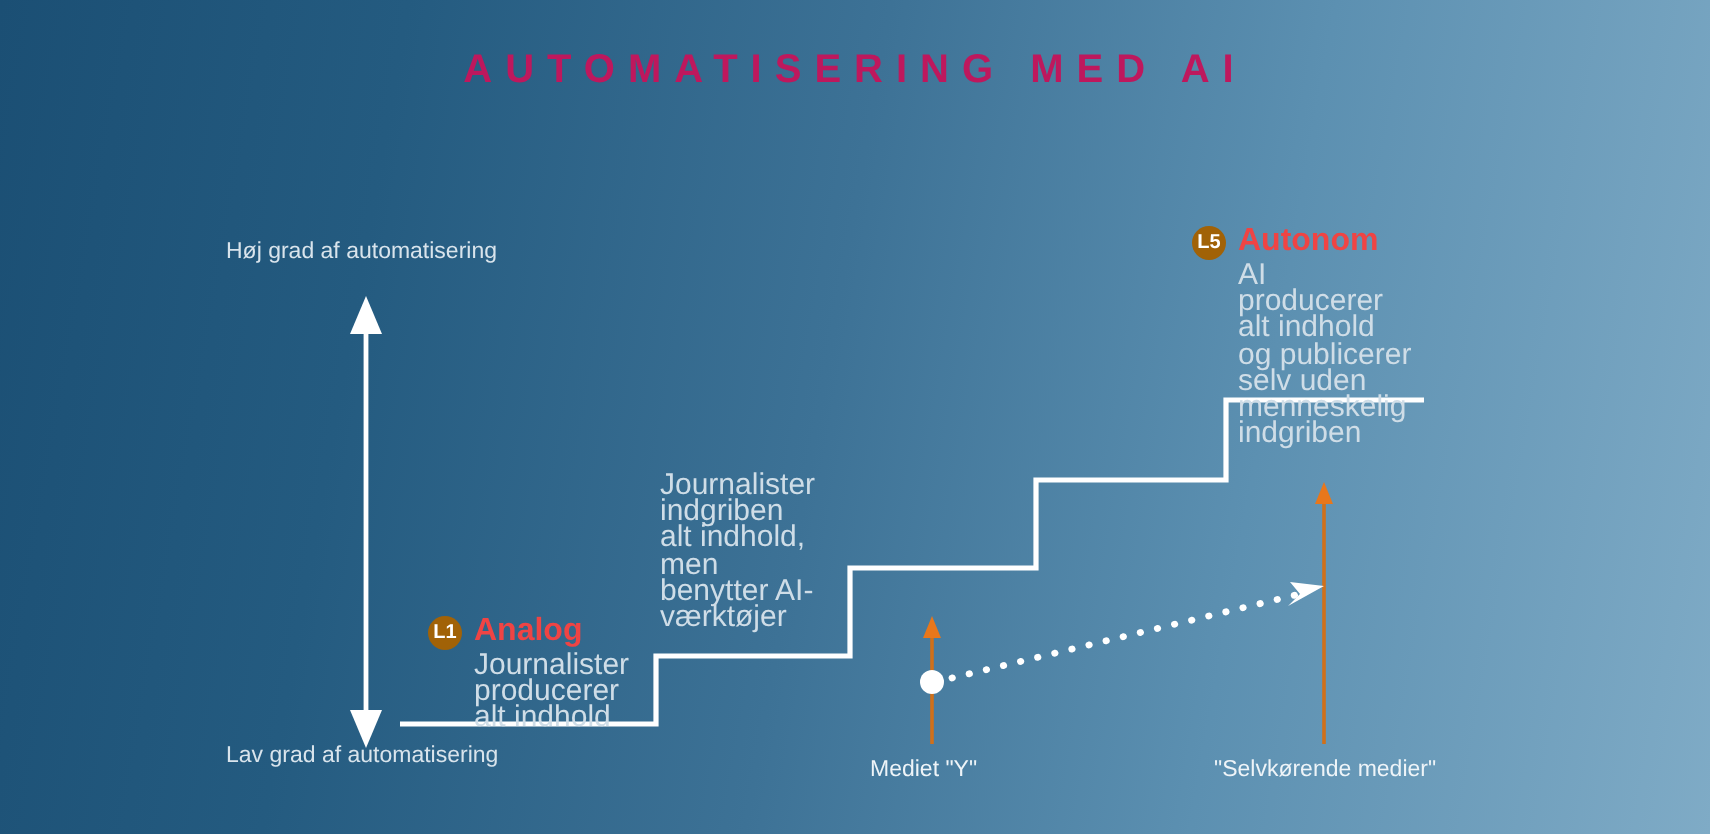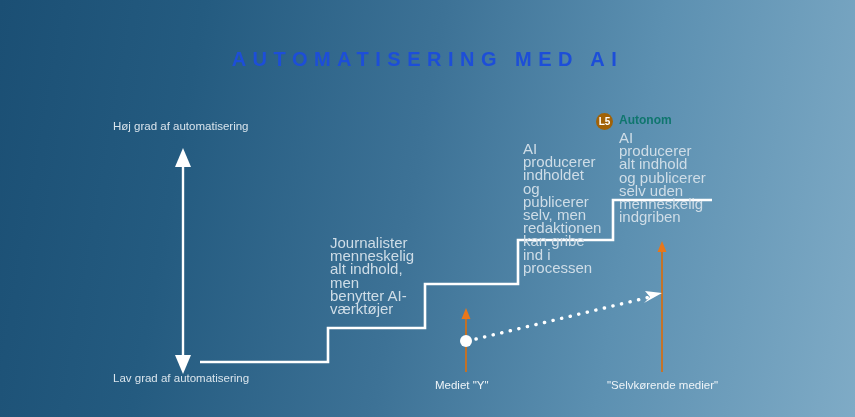--- a/index.html
+++ b/index.html
@@ -9,25 +9,24 @@
     background:linear-gradient(100deg,#1b4f74 0%,#245b80 22%,#3d7296 48%,#5c90b1 72%,#7fabc6 100%);
     position:relative;
     -webkit-font-smoothing:antialiased;
   }
   .canvas{position:absolute;inset:0;}
 
   
   #title{
     position:absolute;left:0;right:0;top:24px;
     text-align:center;
-    color:#1d4ed8;
+    color:#be185d;
     font-size:20px;
     font-weight:bold;
     letter-spacing:6.5px;
-    margin-top:24px;
   }
 
   
   .axis-label{
     position:absolute;
     color:#d9e4ec;
     font-size:11.5px;
     white-space:nowrap;
   }
   #axis-high{left:113px;top:120px;}
@@ -44,21 +43,21 @@
   .level .head{display:flex;align-items:flex-start;gap:6px;}
   .badge{
     flex:0 0 auto;
     width:17px;height:17px;border-radius:50%;
     background:#a16207;color:#ffffff;
     font-size:10px;font-weight:bold;
     display:flex;align-items:center;justify-content:center;
     line-height:1;margin-top:0px;
   }
   .level .name{
-    color:#0f766e;font-size:12px;font-weight:bold;white-space:nowrap;
+    color:#ef4444;font-size:16px;font-weight:bold;white-space:nowrap;
     line-height:15px;
   }
   .level .desc{
     color:#cfdde7;font-size:15px;line-height:13.2px;
     margin-left:23px;margin-top:1px;
   }
   #level-1{left:214px;top:308px;}
   #level-2{left:307px;top:235px;}
   #level-3{left:403px;top:171px;}
   #level-4{left:500px;top:141px;}
@@ -104,30 +103,36 @@
     <g>
       <line x1="476" y1="339" x2="650" y2="297" stroke="#ffffff" stroke-width="3.4" stroke-linecap="round" stroke-dasharray="0.2 8.6"></line>
       <polygon points="662,293 645,291 650,297 644,303" fill="#ffffff"></polygon>
     </g>
     <circle cx="466" cy="341" r="6" fill="#ffffff"></circle>
   </svg>
 
   <div class="marker-label" id="marker-label-y">Mediet "Y"</div>
   <div class="marker-label" id="marker-label-self">"Selvkørende medier"</div>
 
+  <div class="level" id="level-1">
+    <div class="head">
+      <div class="badge">L1</div>
+      <div class="name">Analog</div>
+    </div>
+    <div class="desc">Journalister producerer alt indhold</div>
+  </div>
 
   <div class="level" id="level-2">
-    <div class="desc">Journalister menneskelig alt indhold, men benytter AI-værktøjer</div>
+    <div class="desc">Journalister indgriben alt indhold, men benytter AI-værktøjer</div>
   </div>
 
   <div class="level" id="level-3">
   </div>
 
   <div class="level" id="level-4">
-    <div class="desc">AI producerer indholdet og publicerer selv, men redaktionen kan gribe ind i processen</div>
   </div>
 
   <div class="level" id="level-5">
     <div class="head">
       <div class="badge">L5</div>
       <div class="name">Autonom</div>
     </div>
     <div class="desc">AI producerer alt indhold og publicerer selv uden menneskelig indgriben</div>
   </div>
 

